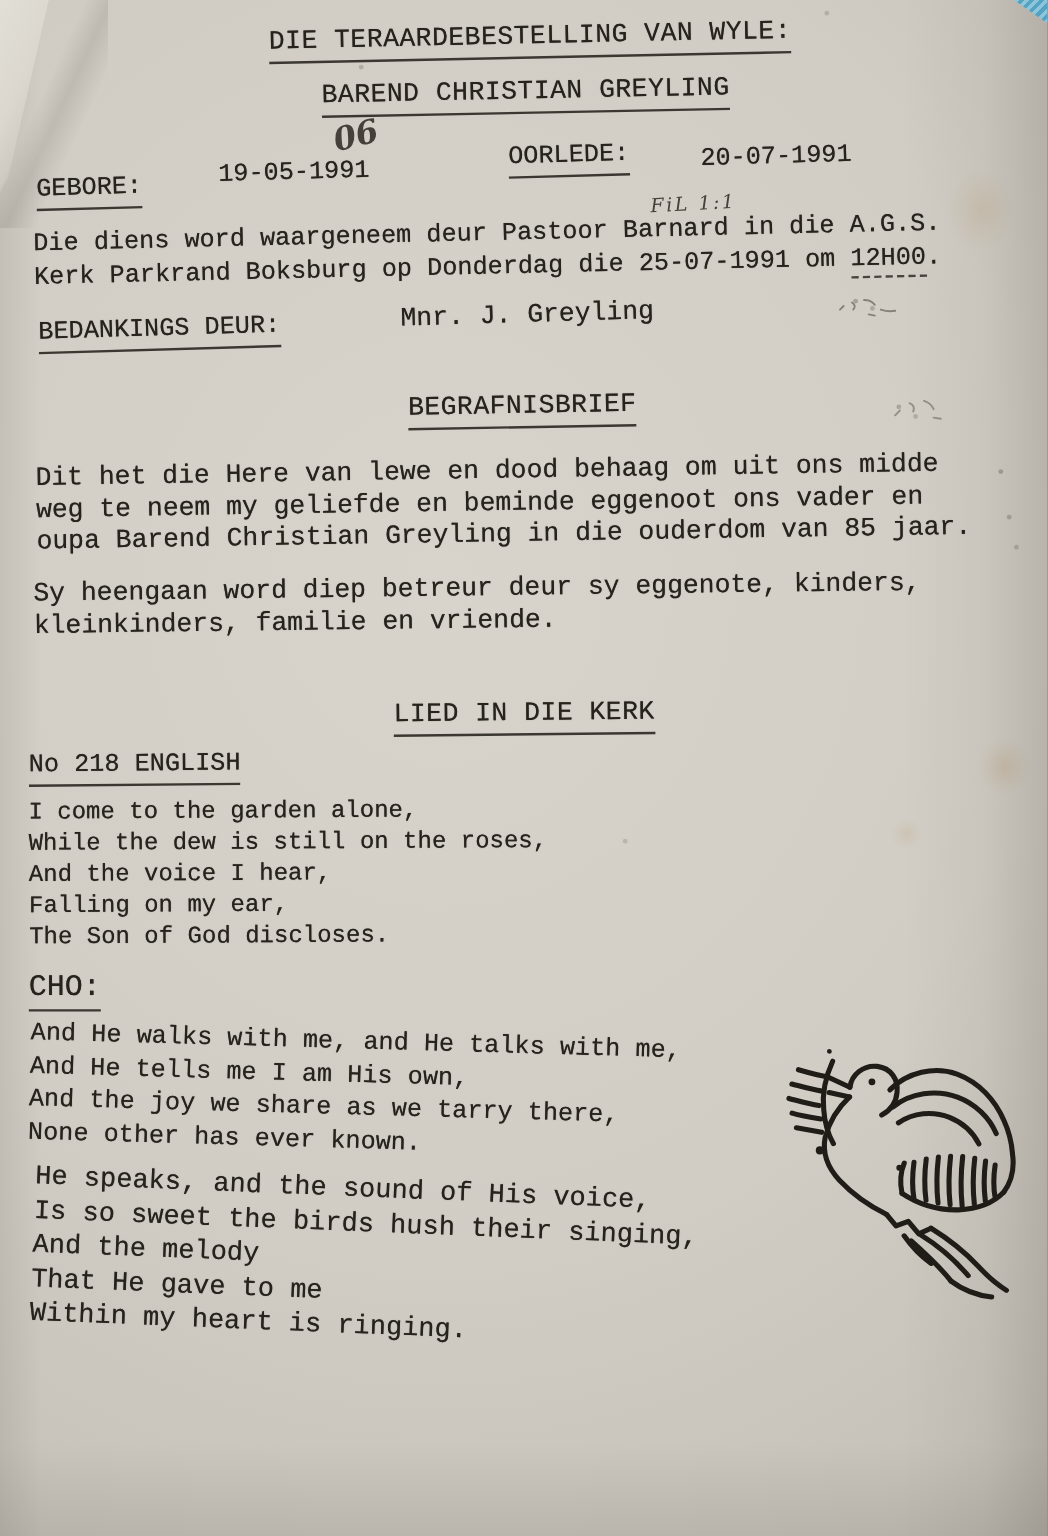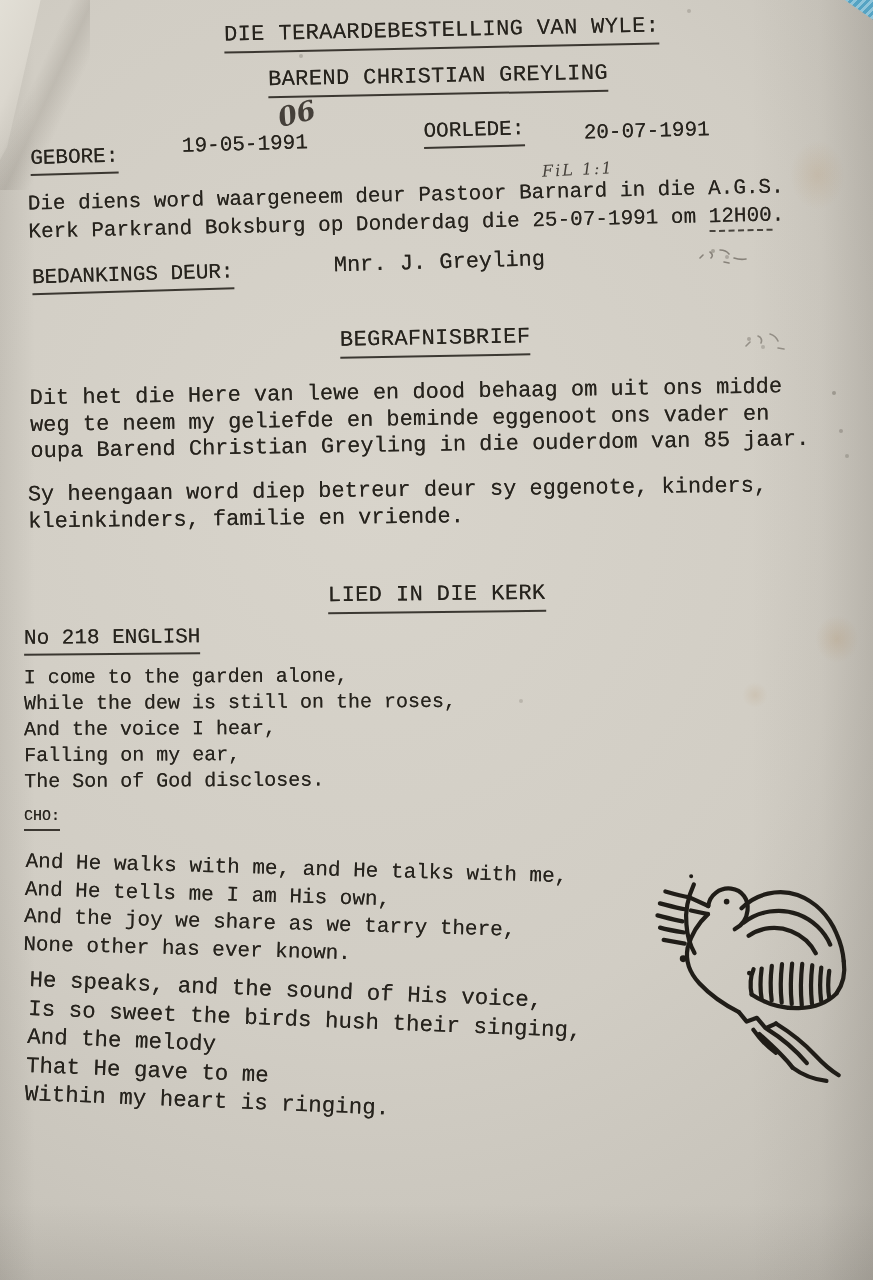--- a/index.html
+++ b/index.html
@@ -111,21 +111,21 @@
   <div class="blk" style="left:24px;top:626px;font-size:21px;transform:rotate(-0.5deg);">
     <span class="u">No 218 ENGLISH</span>
   </div>
 
   <div class="blk hymn20 lines" style="left:24px;top:664px;transform:rotate(-0.3deg);">I come to the garden alone,
 While the dew is still on the roses,
 And the voice I hear,
 Falling on my ear,
 The Son of God discloses.</div>
 
-  <div class="blk" style="left:24px;top:808px;font-size:15px;">
+  <div class="blk" style="left:24px;top:808px;font-size:25px;">
     <span class="u">CHO:</span>
   </div>
 
   <div class="blk lines" style="left:26px;top:848px;font-size:21px;line-height:27.5px;transform:rotate(1.6deg);transform-origin:left top;">And He walks with me, and He talks with me,
 And He tells me I am His own,
 And the joy we share as we tarry there,
 None other has ever known.</div>
 
   <div class="blk lines" style="left:30px;top:966px;font-size:22.5px;line-height:28.5px;transform:rotate(2.3deg);transform-origin:left top;">He speaks, and the sound of His voice,
 Is so sweet the birds hush their singing,

